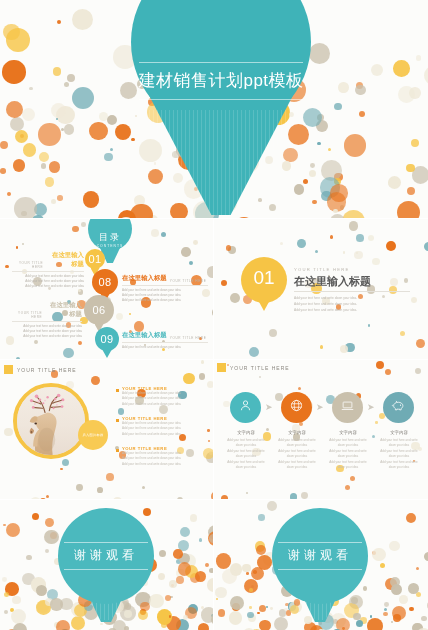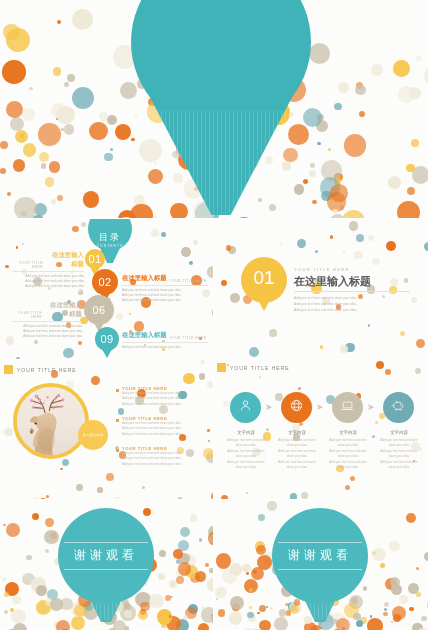--- a/index.html
+++ b/index.html
@@ -272,20 +272,25 @@
         <span class="dot" style="left:265.1px;top:156.0px;width:8.4px;height:8.4px;background:#efe9d8;opacity:0.68"></span>
         <span class="dot" style="left:328.2px;top:147.8px;width:3.0px;height:3.0px;background:#f6c445;opacity:0.79"></span>
         <span class="dot" style="left:232.7px;top:98.2px;width:16.9px;height:16.9px;background:#f6c445;opacity:0.72"></span>
         <span class="dot" style="left:265.1px;top:74.7px;width:7.6px;height:7.6px;background:#e8731c;opacity:0.65"></span>
         <span class="dot" style="left:411.1px;top:139.2px;width:8.0px;height:8.0px;background:#f6c445;opacity:0.76"></span>
         <span class="dot" style="left:117.1px;top:216.6px;width:18.0px;height:18.0px;background:#efe9d8;opacity:0.99"></span>
       </div>
     <div class="hero-pin"></div>
     <div class="hero-tail"></div>
     <div class="hero-stripes"></div>
+    <div class="hero-title-wrap">
+      <div class="hero-rule"></div>
+      <div class="hero-title">建材销售计划ppt模板</div>
+      <div class="hero-rule"></div>
+    </div>
   </div>
 
   <div class="slide s-toc">
     <div id="toc-dots" style="position: absolute; left: 0px; top: 0px; width: 213px; height: 140px;">
         <span class="dot" style="left:199.2px;top:118.2px;width:3.3px;height:3.3px;background:#e8731c;opacity:0.81"></span>
         <span class="dot" style="left:115.8px;top:94.2px;width:7.2px;height:7.2px;background:#efe9d8;opacity:0.61"></span>
         <span class="dot" style="left:6.0px;top:117.4px;width:8.2px;height:8.2px;background:#efe9d8;opacity:0.86"></span>
         <span class="dot" style="left:162.4px;top:120.6px;width:3.1px;height:3.1px;background:#c9c0ac;opacity:0.90"></span>
         <span class="dot" style="left:207.0px;top:47.4px;width:11.4px;height:11.4px;background:#c9c0ac;opacity:0.73"></span>
         <span class="dot" style="left:108.9px;top:6.9px;width:10.3px;height:10.3px;background:#e8731c;opacity:0.93"></span>
@@ -347,21 +352,21 @@
          <span class="toc-cn" style="color:#f6c445">在这里输入标题</span>
           </div>
        <div class="toc-line" style="margin:1.5px 0 2px;"></div>
        <div class="toc-body">
             <div>Add your text here and write down your idea</div>
             <div>Add your text here and write down your idea</div>
             <div>Add your text here and write down your idea</div>
           </div>
      </div>
         <div class="numpin" style="left:92px;top:50px;width:26px;height:26px;background:#e8731c;">
-      <span>02</span>
+      <span>08</span>
         </div>
         <div class="np-tail" style="left:100.5px;top:75.0px;background:#e8731c;"></div>
         <div class="toc-row" style="left:122px;top:55px;width:86px;text-align:left;">
        <div style="display:flex;align-items:flex-end;gap:3px;justify-content:flex-start;">
             <span class="toc-cn" style="color:#e8731c">在这里输入标题</span>
          <span class="toc-en">YOUR TITLE HERE</span>
           </div>
        <div class="toc-line" style="margin:1.5px 0 2px;"></div>
        <div class="toc-body">
             <div>Add your text here and write down your idea</div>

